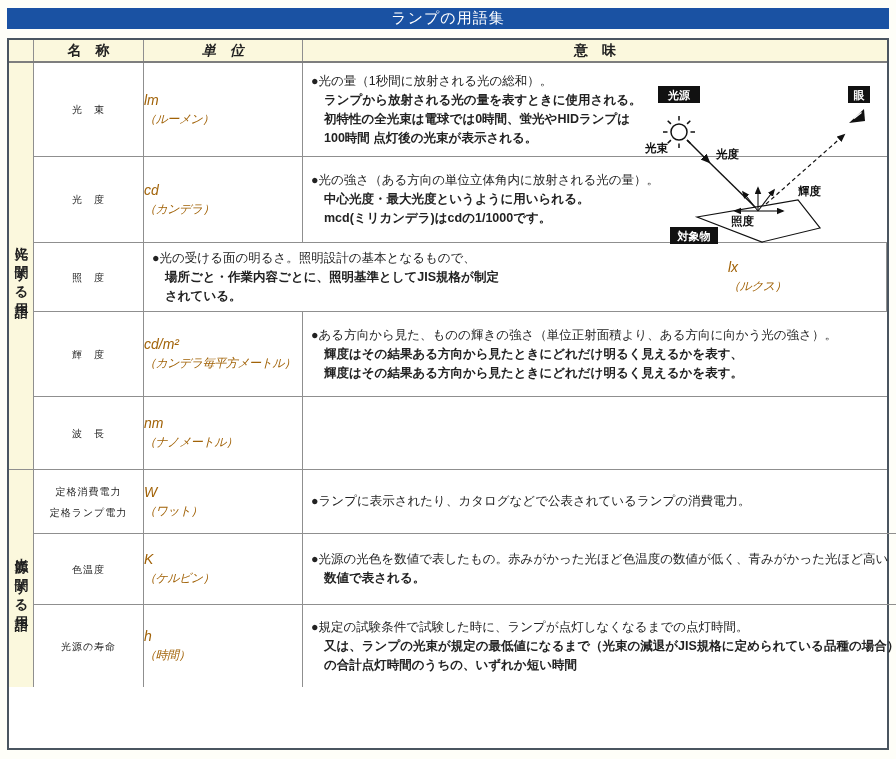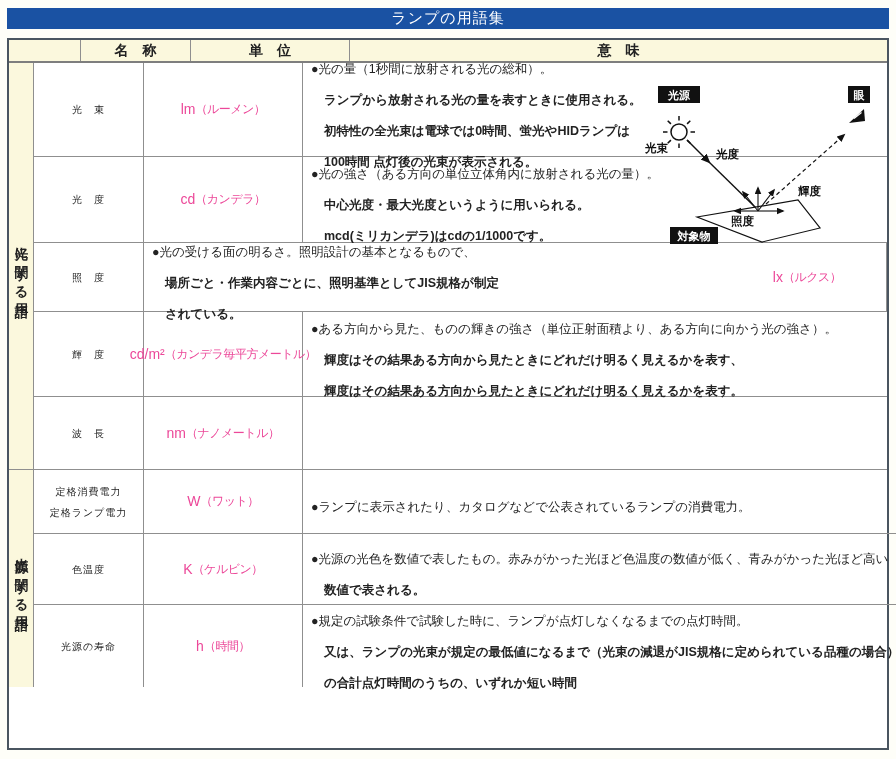--- a/index.html
+++ b/index.html
@@ -25,29 +25,28 @@
   .glossary-table {
     position:absolute; left:7px; top:38px; width:882px; height:712px;
     border:2px solid #4a5560;
     background:#fff;
     display:flex; flex-direction:column;
   }
   .header-row {
     display:flex; height:23px; flex:0 0 auto;
     background:#fbf8dd;
     border-bottom:2px solid #7e7e7e;
-    padding-left:47px;
   }
   .header-row .cell {
     display:flex; align-items:center; justify-content:center;
     font-size:14px; font-weight:bold; color:#222;
   }
   .side-col { width:25px; flex:0 0 auto; border-right:1px solid #8f8f8f; background:#fbf8dd; }
   .name-col { width:110px; flex:0 0 auto; border-right:1px solid #8f8f8f; }
-  .unit-col { width:159px; flex:0 0 auto; border-right:1px solid #8f8f8f; }
+  .unit-col { width:159px; flex:0 0 auto; border-right:1px solid #8f8f8f;font-style:italic; }
   .meaning-col { flex:1 1 auto; }
   .group { display:flex; flex:0 0 auto; }
   .group.first { border-bottom:1px solid #8f8f8f; }
   .group .side {
     width:25px; flex:0 0 auto;
     background:#fbf8dd;
     border-right:1px solid #8f8f8f;
     display:flex; align-items:center; justify-content:center;
   }
   .group .side span {
@@ -56,30 +55,30 @@
   }
   .rows { flex:1 1 auto; display:flex; flex-direction:column; }
   .row { display:flex; border-bottom:1px solid #8f8f8f; }
   .row:last-child { border-bottom:none; }
   .cell.name {
     display:flex; align-items:center; justify-content:center;
     font-size:10px; color:#222; text-align:center;
     white-space:pre-line; line-height:21px; letter-spacing:1px;
   }
   .cell.unit {
-    display:flex; flex-direction:row; align-items:center; justify-content:center;
-    font-size:14px; color:#ec4899; line-height:19px;
+    display:flex; flex-direction:column; align-items:flex-start; justify-content:center;
+    font-size:14px; color:#a16207; line-height:19px;
   }
   .cell.unit .reading { font-size:12px; letter-spacing:-0.5px; white-space:nowrap; }
   .cell.meaning {
     display:flex; flex-direction:column; justify-content:center;
     padding:6px 8px;
     font-size:12.5px; line-height:19px; color:#222;
   }
-  .cell.meaning div { white-space:nowrap;margin-top:12px; }
+  .cell.meaning div { white-space:nowrap; }
   .cell.meaning div + div { padding-left:13px;font-weight:bold; }
   .diagram {
     position:absolute; left:645px; top:82px; width:235px; height:168px;
   }
   .diagram text { font-size:11.5px; font-weight:600; fill:#111; }
   .diagram text.boxlabel { fill:#fff; font-size:11px; font-weight:bold; }
 </style>
 </head>
 <body>
 

